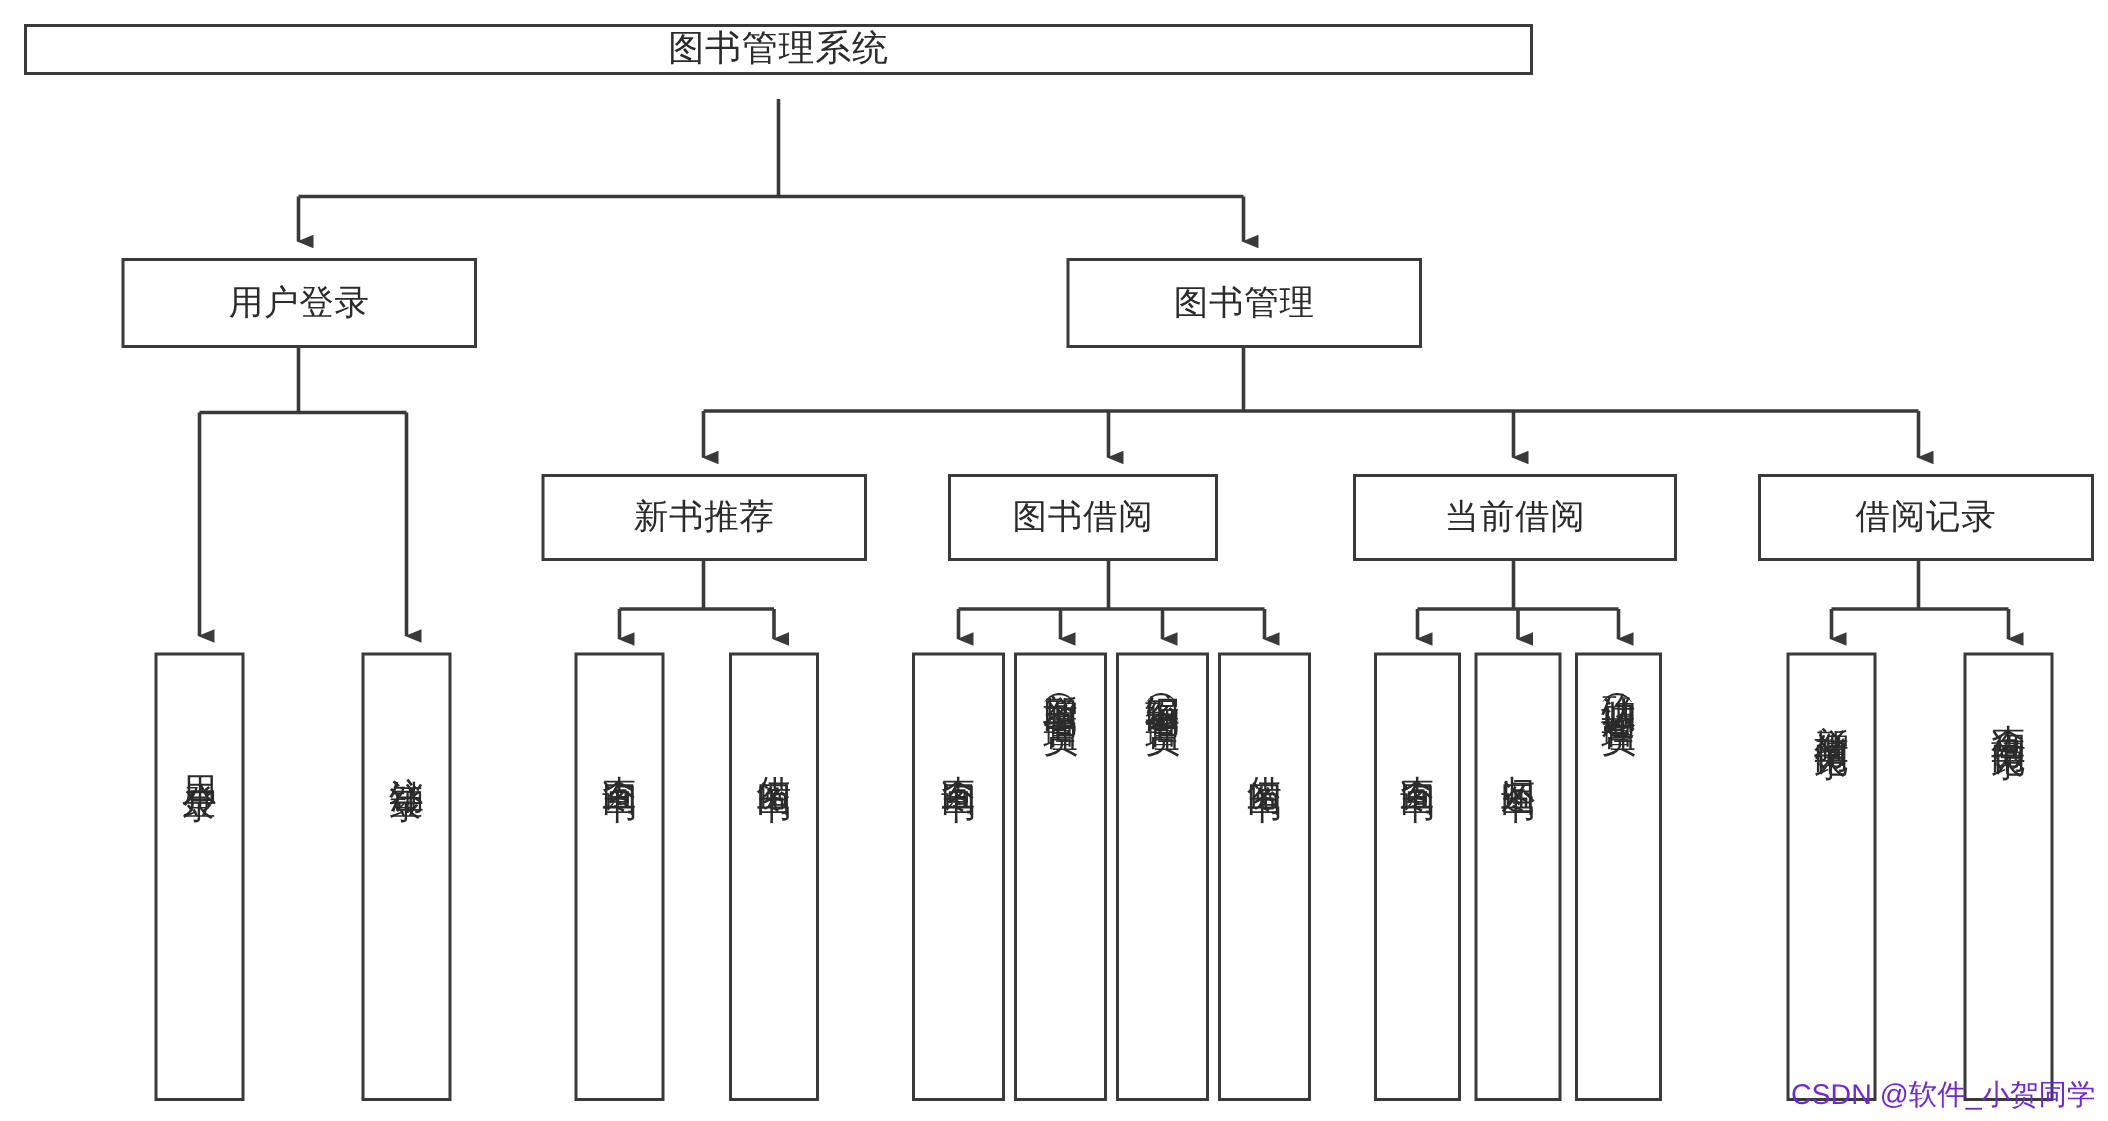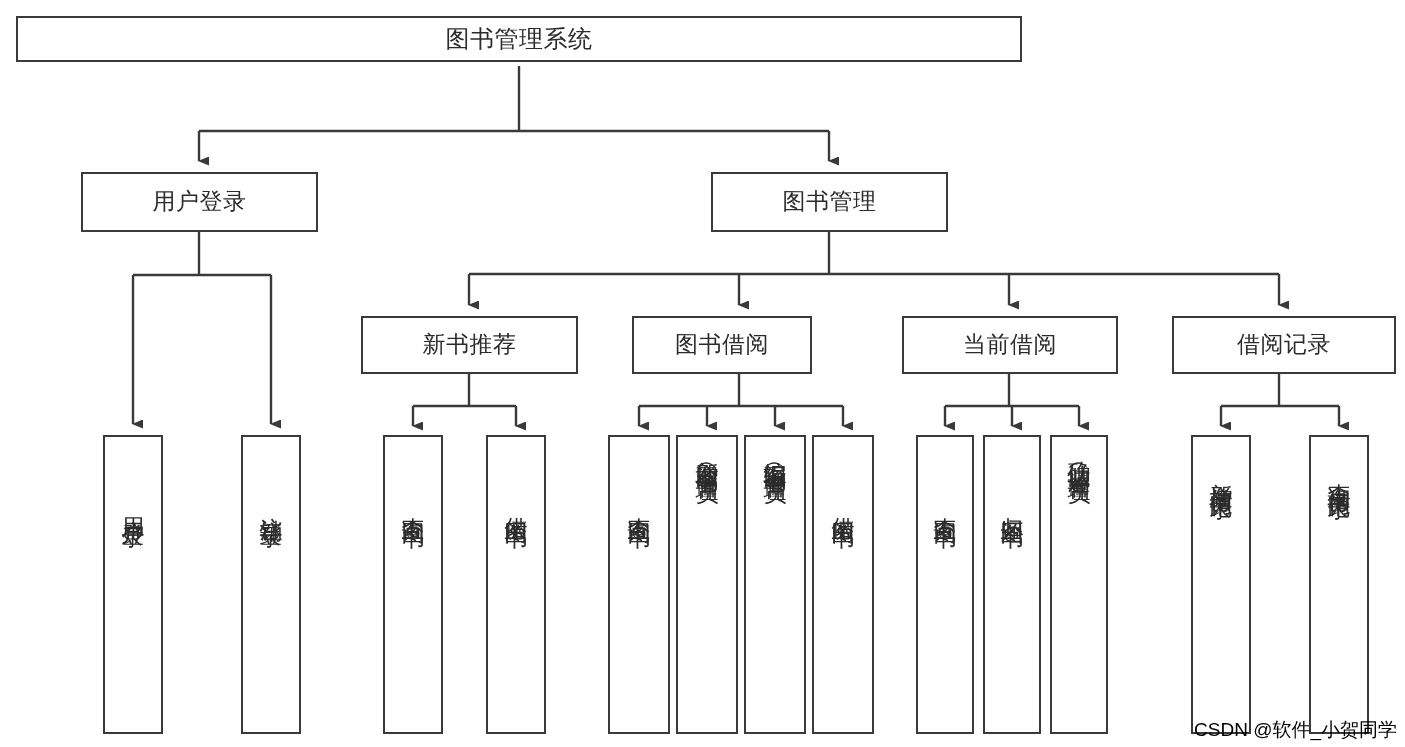--- a/index.html
+++ b/index.html
@@ -62,21 +62,21 @@
     text-orientation: upright;
     font-size: 23px;
     letter-spacing: 3px;
     line-height: 1;
   }
   .watermark {
     position: absolute;
     right: 8px;
     bottom: 4px;
     font-size: 19px;
-    color: #000000;
+    color: #6d28d9;
     white-space: nowrap;
     z-index: 5;
     font-family: "Liberation Sans", "DejaVu Sans", sans-serif;
   }
 </style>
 </head>
 <body>
 
 <div id="diagram-root">
 
@@ -123,21 +123,21 @@
       <path d="M1012,406 L1012,426" marker-end="url(#arrowhead)"></path>
       <path d="M1079,406 L1079,426" marker-end="url(#arrowhead)"></path>
 
       <path d="M1279,374 L1279,406"></path>
       <path d="M1221,406 L1339,406"></path>
       <path d="M1221,406 L1221,426" marker-end="url(#arrowhead)"></path>
       <path d="M1339,406 L1339,426" marker-end="url(#arrowhead)"></path>
     </g>
   </svg>
 
-  <div class="node horizontal root" style="left:16px; top:16px; width:1006px; height:46px;">
+  <div class="node horizontal root" style="left:16px; top:16px; width:1006px; height:34px;">
     <span class="node-label">图书管理系统</span>
   </div>
 
   <div class="node horizontal" style="left:81px; top:172px; width:237px; height:60px;">
     <span class="node-label">用户登录</span>
   </div>
   <div class="node horizontal" style="left:361px; top:316px; width:217px; height:58px;">
     <span class="node-label">新书推荐</span>
   </div>
 

